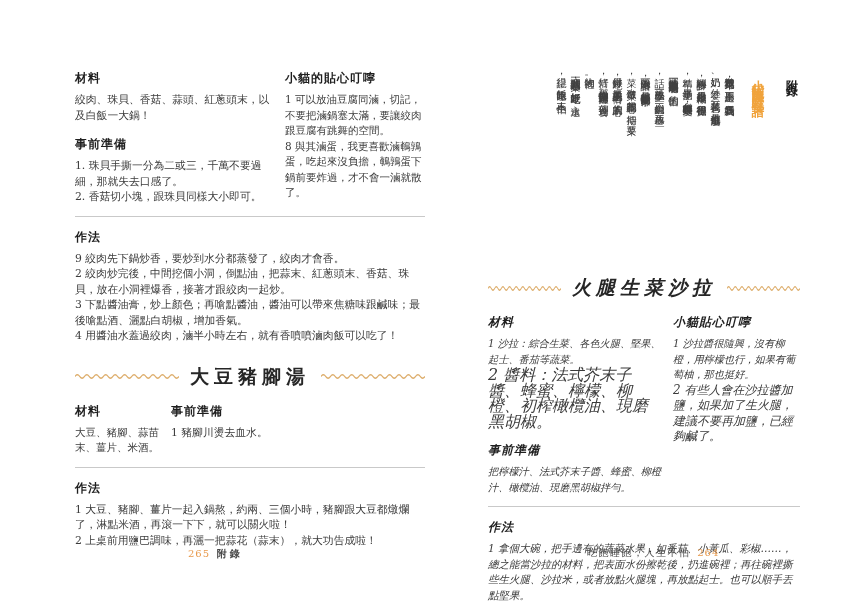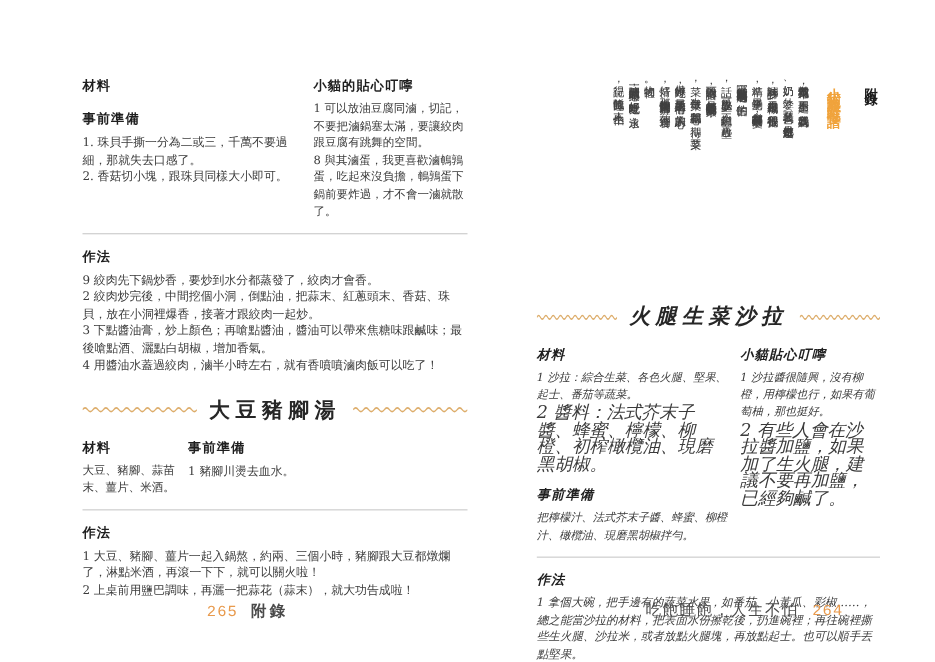--- a/index.html
+++ b/index.html
@@ -42,38 +42,39 @@
   .v-title{font-family:"DejaVu Sans","Liberation Sans",sans-serif;font-weight:700;
            font-size:12.5px;letter-spacing:3px;color:var(--accent);margin-left:15px;margin-right:5px;}
   .v-col{font-size:10px;line-height:10px;margin:0 4px;letter-spacing:0.5px;color:#404040;}
 
   .salad{margin-top:13px;font-style:italic;}
   .r-main{width:175px;margin-right:10px;font-size:10.2px;}
   .r-tips{width:127px;font-size:10.2px;}
   .r-method{font-size:10.5px;}
 
   
-  .footer{position:absolute;font-size:14px;letter-spacing:1.5px;color:#4a4a4a;font-family:Liberation Mono, monospace;}
+  .footer{position:absolute;font-size:10px;letter-spacing:1.5px;color:#4a4a4a;}
   .footer .pnum{color:var(--pagenum);letter-spacing:1px;margin:0 2px;}
   .footer-left{left:186px;top:547px;}
   .footer-left .sec{letter-spacing:3px;font-weight:700;}
   .footer-right{left:587px;top:546px;}
 </style>
 </head>
 <body>
 
 <div class="spread">
 
   <section class="page page-left">
 
 
     <div class="cols">
       <div class="l-main">
         <div class="blk">
           <h3 class="sec-label">材料</h3>
+          <p class="body-text">絞肉、珠貝、香菇、蒜頭、紅蔥頭末，以及白飯一大鍋！</p>
         </div>
         <div class="blk">
           <h3 class="sec-label">事前準備</h3>
           <p class="body-text">1. 珠貝手撕一分為二或三，千萬不要過細，那就失去口感了。</p>
           <p class="body-text">2. 香菇切小塊，跟珠貝同樣大小即可。</p>
         </div>
       </div>
       <div class="l-tips">
         <h3 class="sec-label">小貓的貼心叮嚀</h3>
         <p class="body-text" style="font-size:10.5px">1 可以放油豆腐同滷，切記，不要把滷鍋塞太滿，要讓絞肉跟豆腐有跳舞的空間。</p>
@@ -162,21 +163,21 @@
             <p class="body-text" style="font-size:16px">2 醬料：法式芥末子醬、蜂蜜、檸檬、柳橙、初榨橄欖油、現磨黑胡椒。</p>
           </div>
           <div class="blk">
             <h3 class="sec-label">事前準備</h3>
             <p class="body-text" style="font-size:10.2px">把檸檬汁、法式芥末子醬、蜂蜜、柳橙汁、橄欖油、現磨黑胡椒拌勻。</p>
           </div>
         </div>
         <div class="r-tips">
           <h3 class="sec-label">小貓貼心叮嚀</h3>
           <p class="body-text" style="font-size:10.2px">1 沙拉醬很隨興，沒有柳橙，用檸檬也行，如果有葡萄柚，那也挺好。</p>
-          <p class="body-text" style="font-size:16px">2 有些人會在沙拉醬加鹽，如果加了生火腿，建議不要再加鹽，已經夠鹹了。</p>
+          <p class="body-text" style="font-size:12px">2 有些人會在沙拉醬加鹽，如果加了生火腿，建議不要再加鹽，已經夠鹹了。</p>
         </div>
       </div>
 
       <hr class="rule">
 
       <div>
         <h3 class="sec-label">作法</h3>
         <p class="body-text r-method">1 拿個大碗，把手邊有的蔬菜水果，如番茄、小黃瓜、彩椒……，總之能當沙拉的材料，把表面水份擦乾後，扔進碗裡；再往碗裡撕些生火腿、沙拉米，或者放點火腿塊，再放點起士。也可以順手丟點堅果。</p>
         <p class="body-text r-method">2 淋上自製沙拉醬，拌勻，上桌。</p>
       </div>

